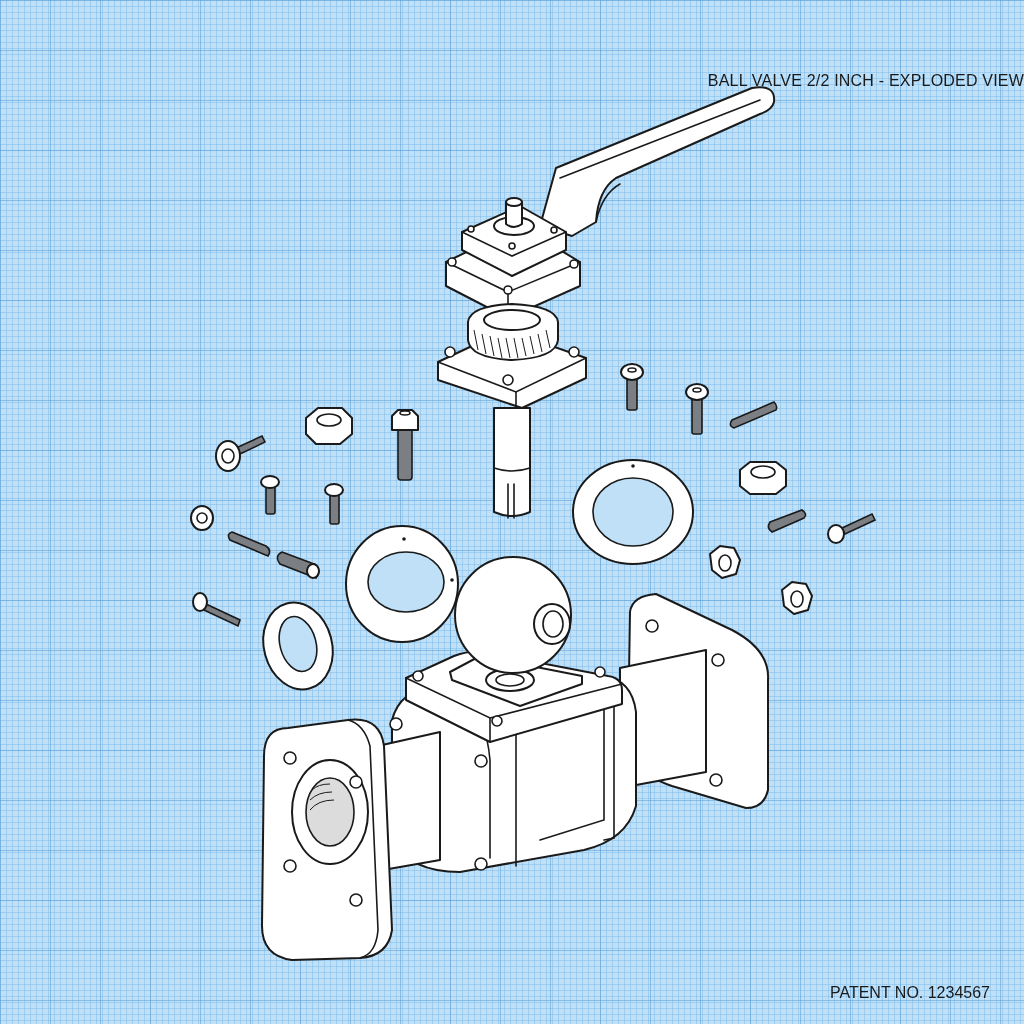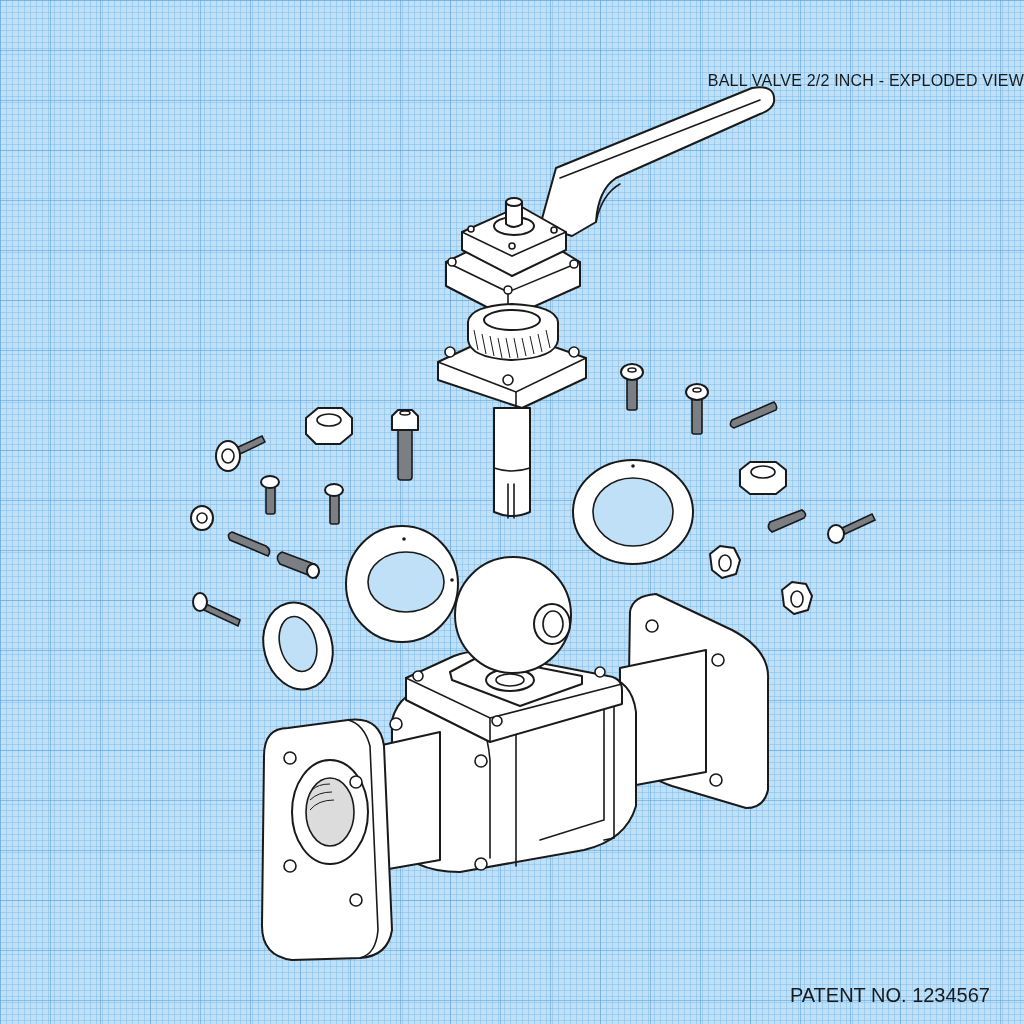--- a/index.html
+++ b/index.html
@@ -13,21 +13,21 @@
       linear-gradient(90deg, rgba(130,190,235,0.55) 1px, transparent 1px);
     background-size: 50px 50px, 50px 50px, 6px 6px, 6px 6px;
     font-family: "Liberation Sans", sans-serif;
   }
   .title {
     position: absolute; left: 0; width: 1024px; top: 36px;
     text-align: right; font-size: 16px; color: #1a1a1a; letter-spacing: 0.2px; margin-top: 36px;
   }
   .patent {
     position: absolute; right: 34px; top: 984px;
-    font-size: 20px; color: #1a1a1a;
+    font-size: 16px; color: #1a1a1a;
   }
   svg.drawing { position: absolute; left: 0; top: 0; }
   .p { fill: #ffffff; stroke: #1a1a1a; stroke-width: 2; stroke-linejoin: round; }
   .l { fill: none; stroke: #1a1a1a; stroke-width: 1.6; stroke-linecap: round; }
   .thin { fill: none; stroke: #1a1a1a; stroke-width: 1; }
   .thread { fill: #7b7f84; stroke: #1a1a1a; stroke-width: 1.6; }
   .hole { fill: #ffffff; stroke: #1a1a1a; stroke-width: 1.6; }
   .dot { fill: #1a1a1a; }
 </style>
 </head>

